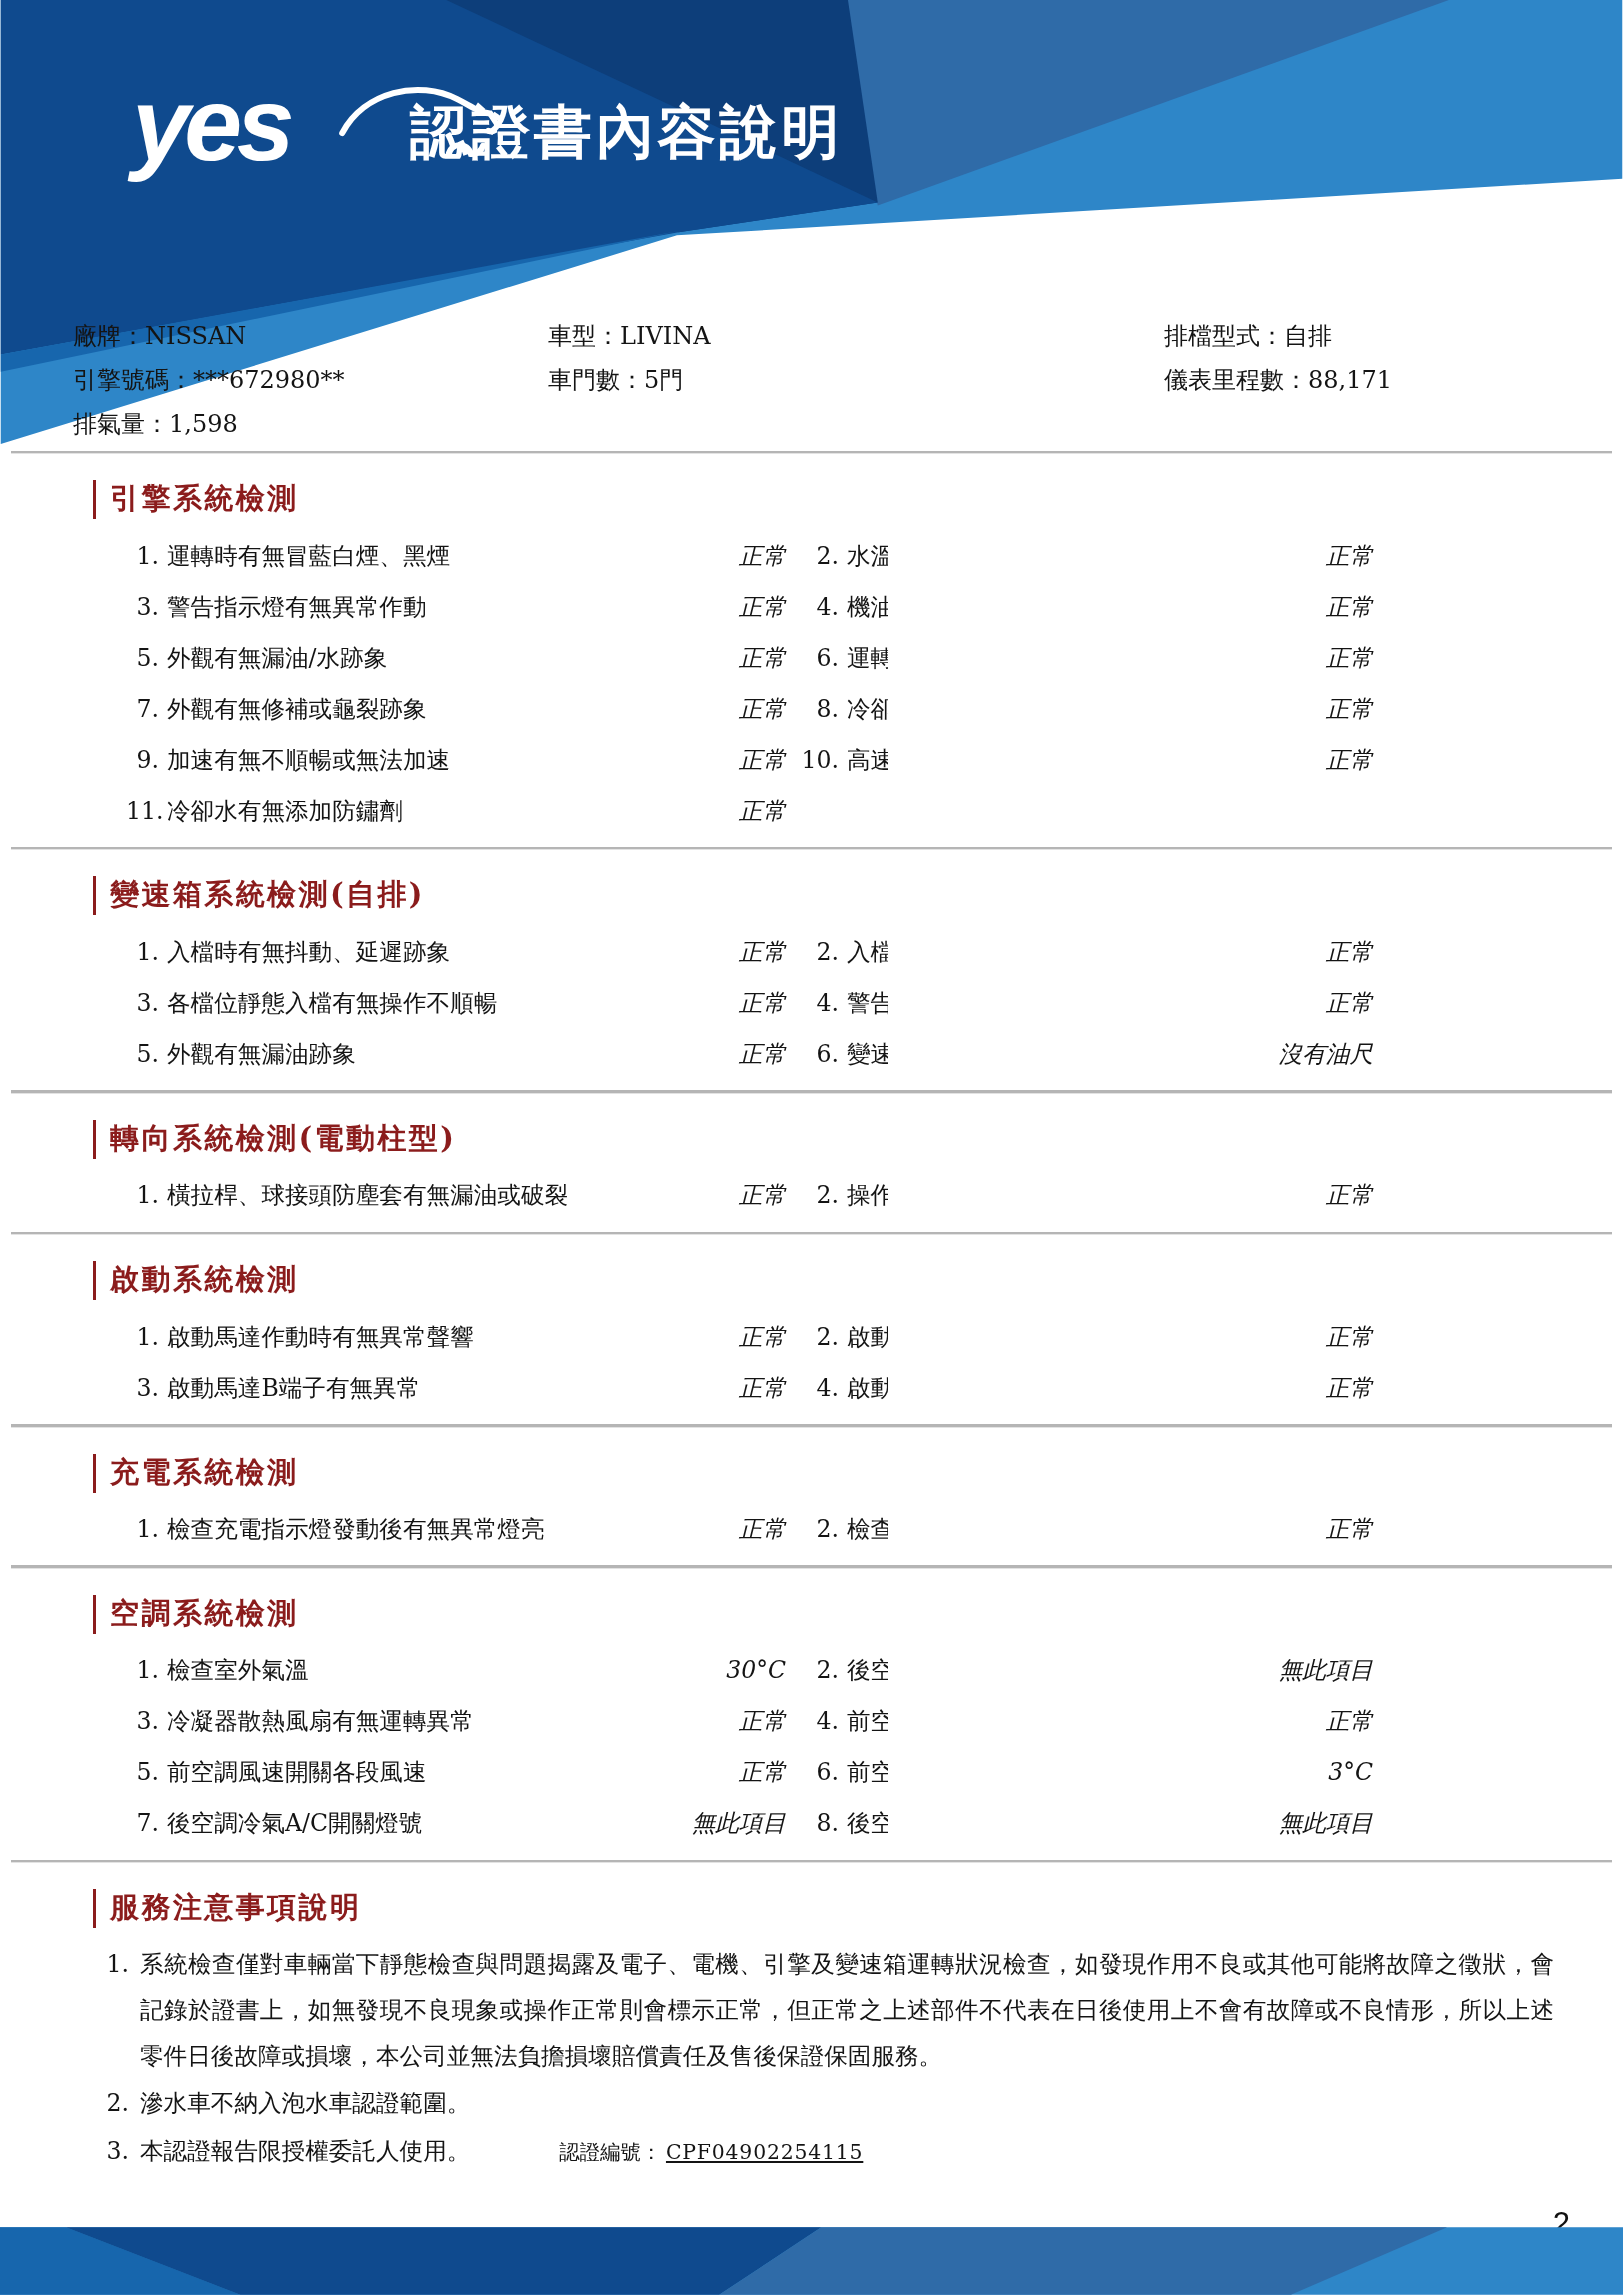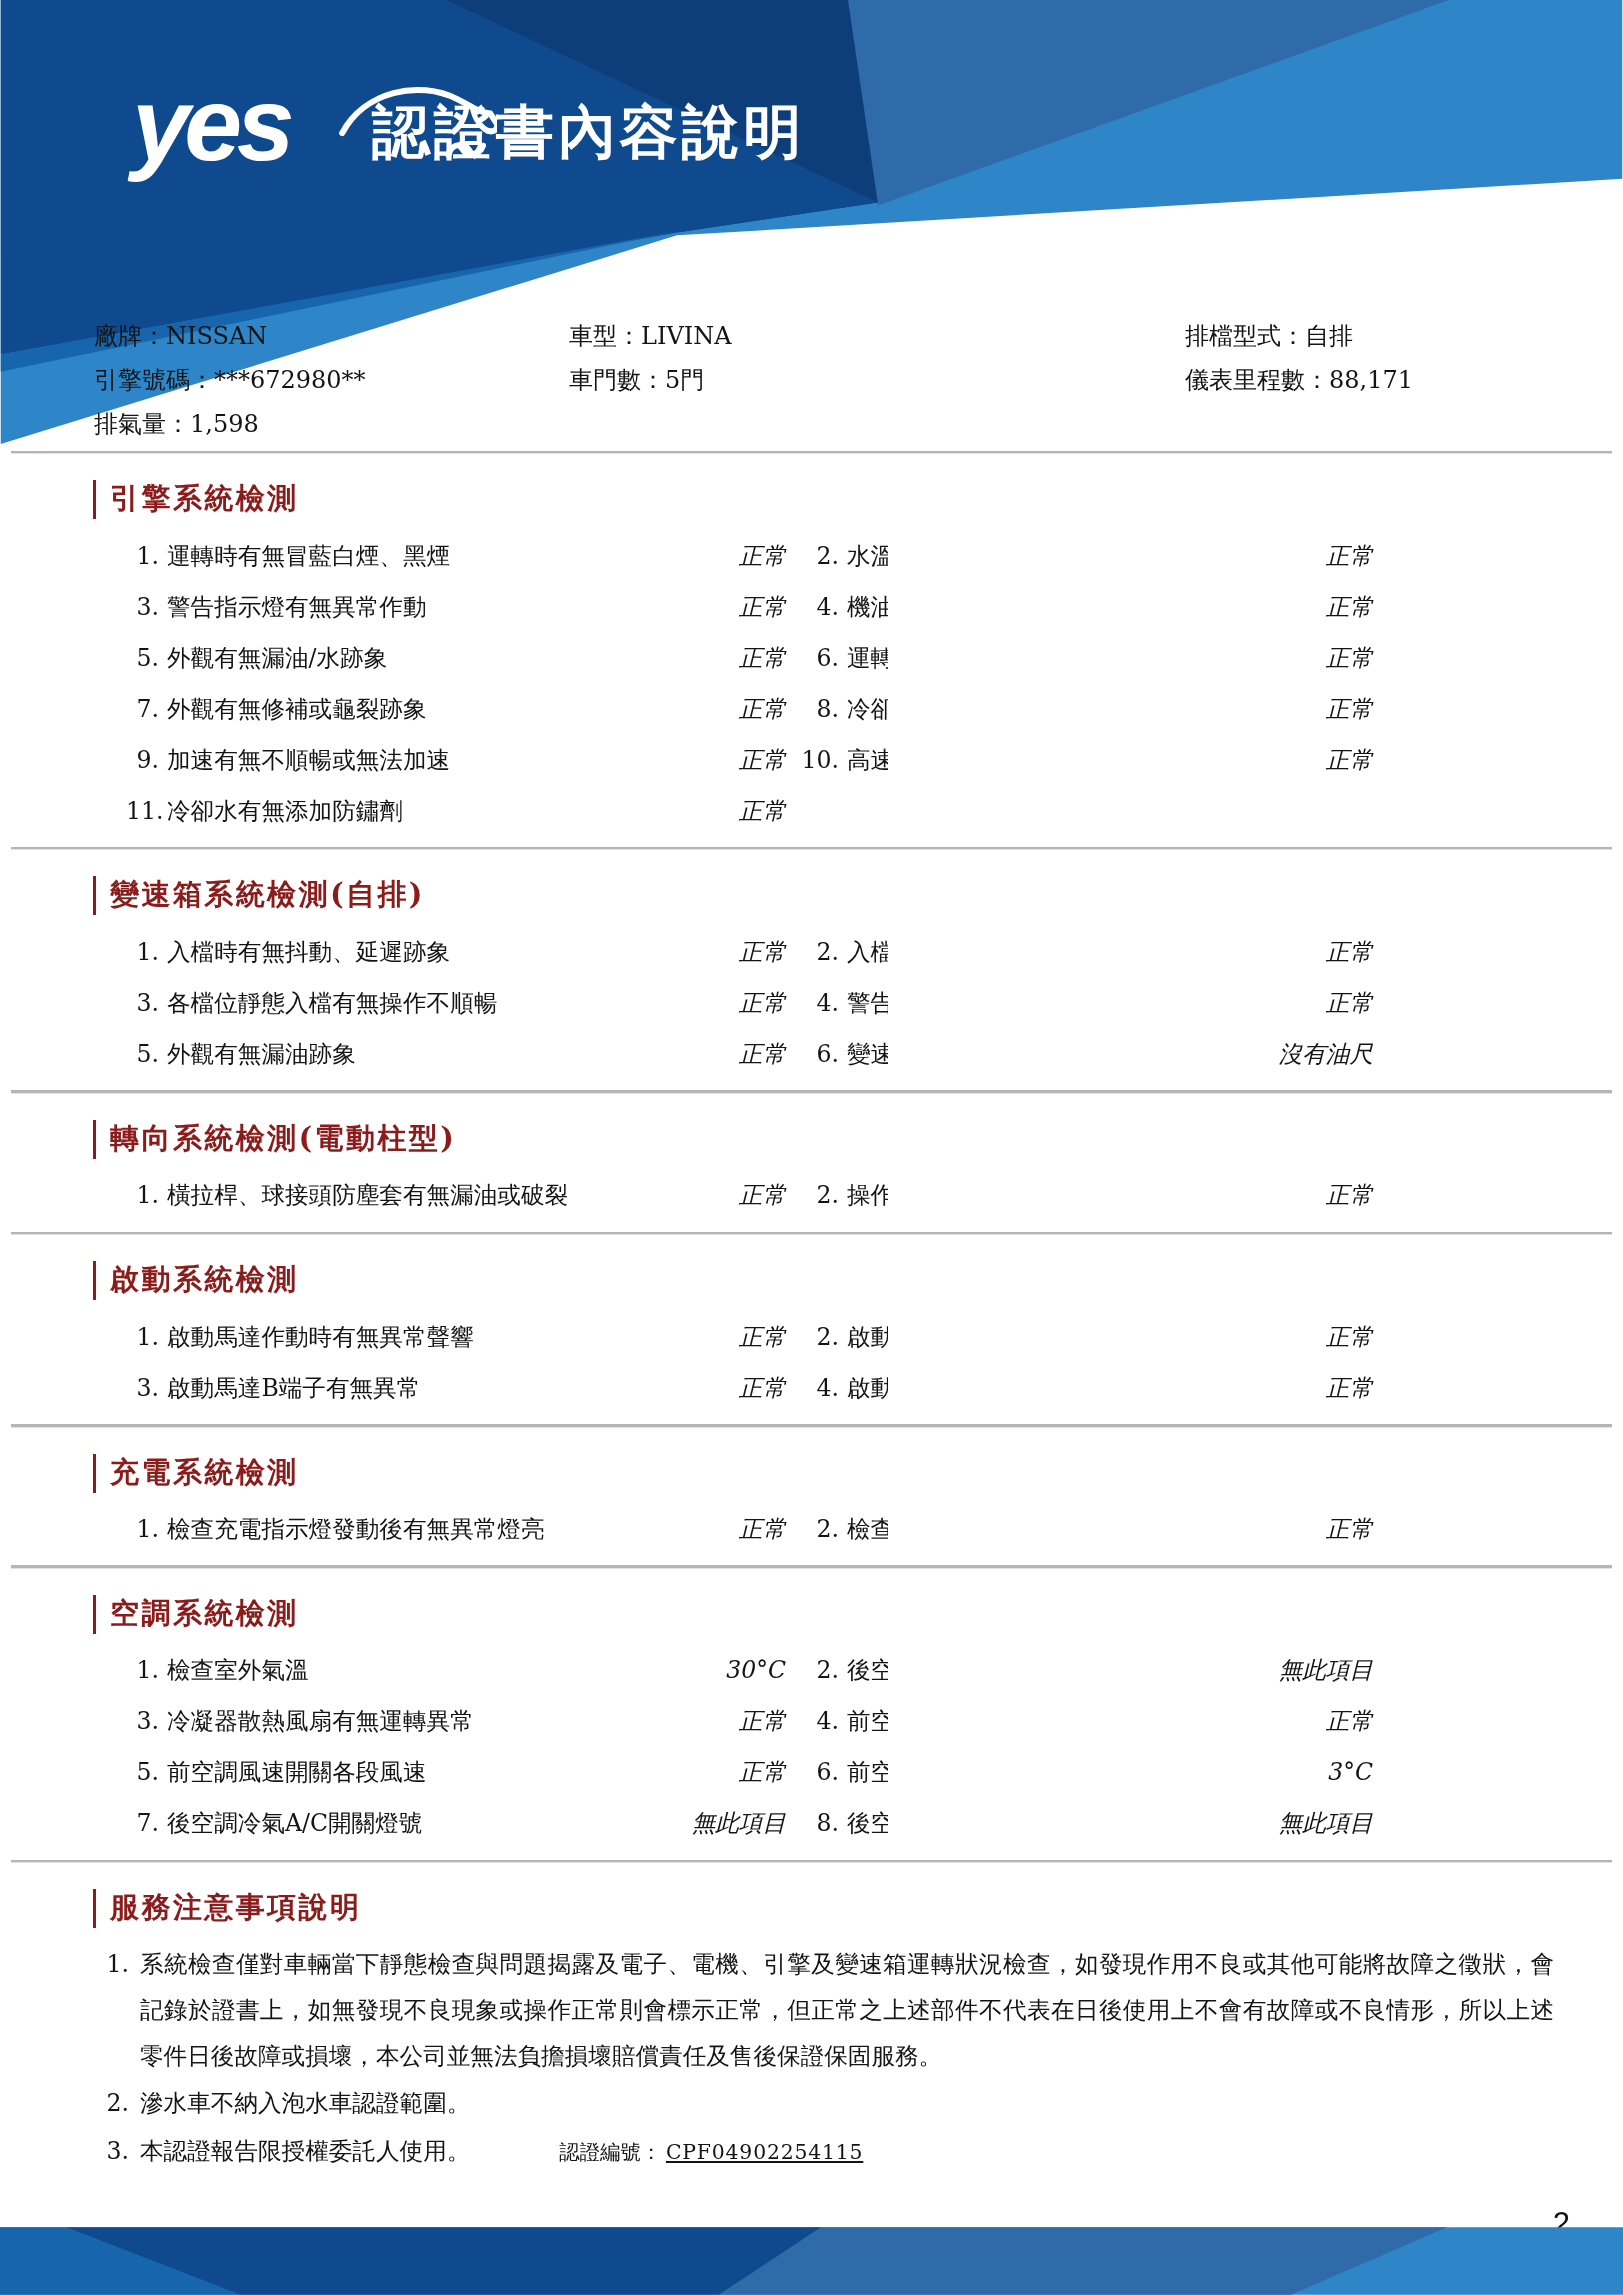--- a/index.html
+++ b/index.html
@@ -11,26 +11,26 @@
         font-family:"DejaVu Serif","Liberation Serif",serif;color:var(--text);}
   
   .banner{position:absolute;left:0;top:0;width:1623px;height:455px;pointer-events:none;}
   .banner svg{display:block;}
   .f-light{fill:var(--light);} .f-steel{fill:var(--steel);}
   .f-navy{fill:var(--navy);} .f-navydark{fill:var(--navy-dark);} .f-medium{fill:var(--medium);}
   .brand{position:absolute;left:132px;top:72px;height:126px;}
   .logo-text{font-family:"Liberation Sans",sans-serif;font-style:italic;font-weight:bold;
              font-size:104px;line-height:1;color:#fff;letter-spacing:-5.5px;transform:skewX(-8deg);}
   .logo-car{position:absolute;left:200px;top:-9.4px;}
-  .page-title{position:absolute;left:372px;top:94px;margin:0;white-space:nowrap;
+  .page-title{position:absolute;left:410px;top:94px;margin:0;white-space:nowrap;
               font-family:"Liberation Sans",sans-serif;font-weight:bold;font-size:58px;
               color:#fff;letter-spacing:3.9px;}
   
   .content{position:relative;padding-top:314px;}
-  .info-grid{display:grid;grid-template-columns:475px 616px auto;padding-left:94px;}
+  .info-grid{display:grid;grid-template-columns:475px 616px auto;padding-left:73px;}
   .info-field{height:44px;display:flex;align-items:center;font-size:24px;}
   .info-label,.info-value{white-space:nowrap;}
   .divider{height:2.4px;background:var(--separator);margin:4.7px 11px 0 11px;
            border-bottom:0.8px solid #e3e3e3;}
   
   .section-head{display:flex;align-items:flex-end;margin:19px 0 1.6px 93px;height:46px;}
   .red-bar{width:3.1px;height:39px;background:var(--red);margin-right:14px;flex:0 0 3.1px;}
   .section-title{font-size:29px;color:var(--red);font-weight:bold;margin:0;letter-spacing:2.4px;}
   .items{padding:9.4px 0 6.3px 126px;}
   .item-row{display:grid;grid-template-columns:41px 485px 134px 61px 41px 485px 149px;

